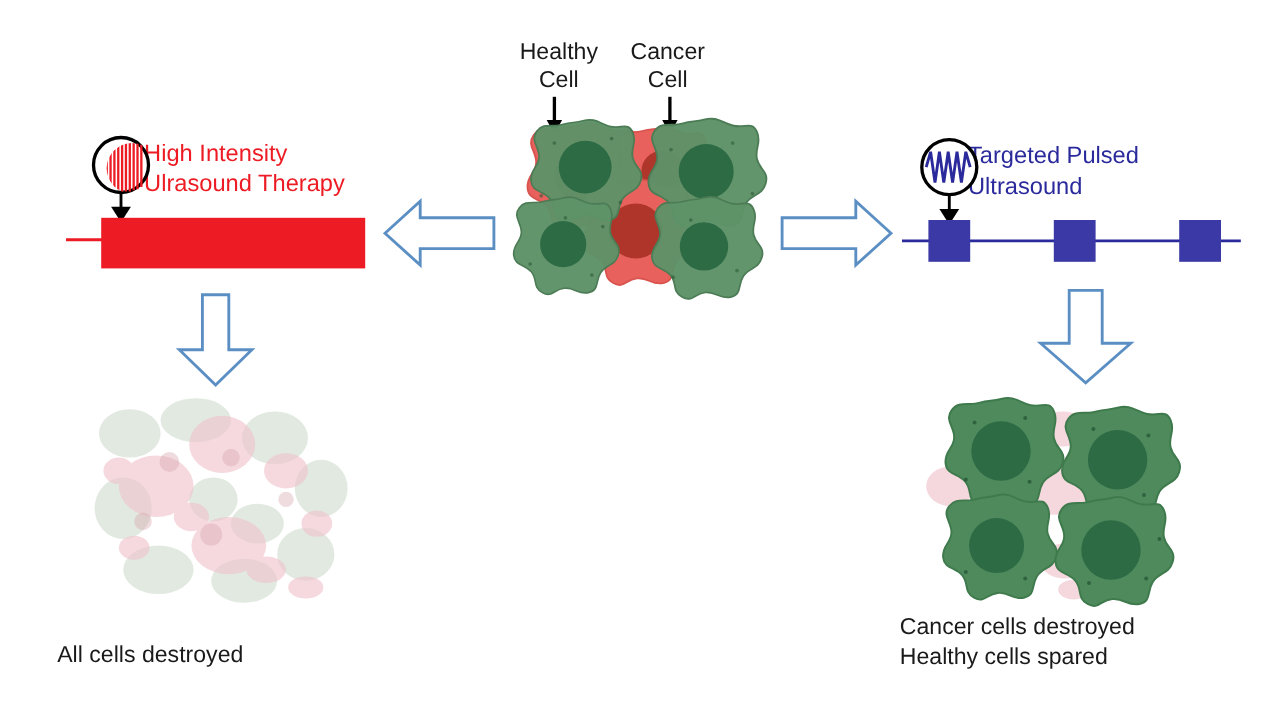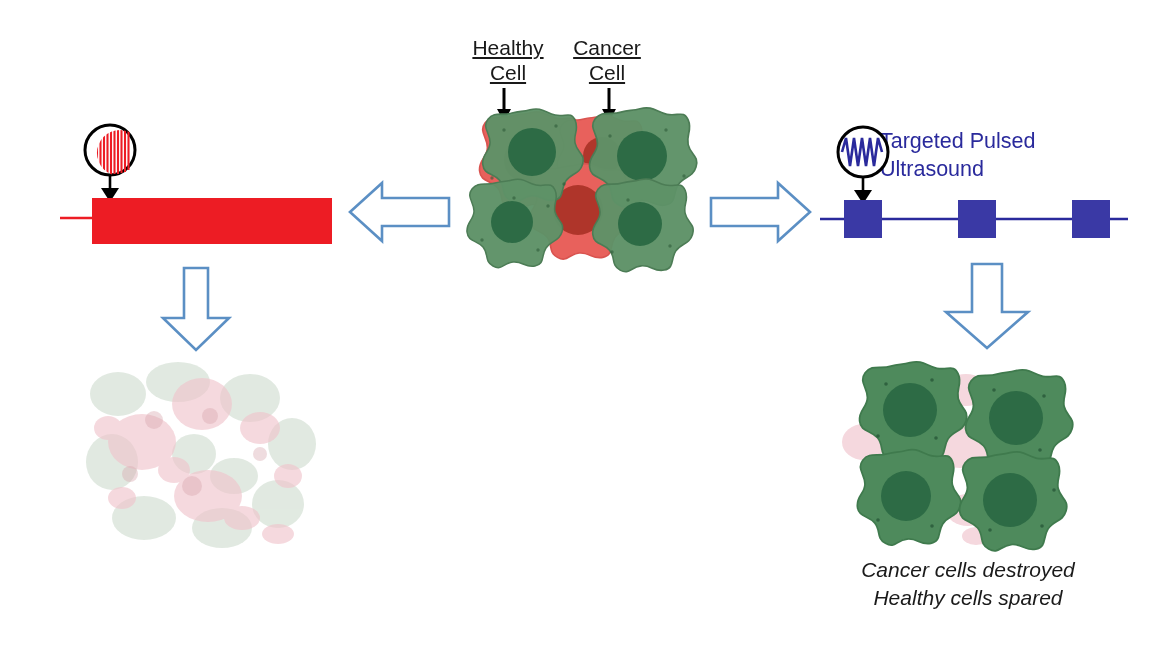--- a/index.html
+++ b/index.html
@@ -20,38 +20,35 @@
   }
   .abs { position: absolute; }
 
   
   .lbl-cell {
     font-size: 21px;
     color: #1a1a1a;
     line-height: 1.18;
     text-align: center;
     white-space: pre-line;
-    text-decoration: underline;
   }
   .treat-label {
     font-size: 21.5px;
     line-height: 1.28;
     white-space: pre-line;
     font-weight: 400;
   }
   .treat-left  { color: #ED1C24; }
   .treat-right { color: #2A2A9C; }
 
   .caption {
     font-size: 21px;
     color: #1a1a1a;
     line-height: 1.34;
-    text-align: center;
     white-space: pre-line;
-    font-style: italic;
   }
 
   svg { display: block; overflow: visible; }
 </style>
 </head>
 <body>
 
 <div id="canvas">
 
   <div class="abs lbl-cell" style="left:448px; top:36px; width:120px;">Healthy
@@ -136,20 +133,22 @@
   </svg>
 
   <svg class="abs" style="left:348px; top:176px;" width="104" height="72" viewBox="0 0 104 72">
     <polygon points="2,36 34,7 34,22 101,22 101,50 34,50 34,65" fill="#ffffff" stroke="#5B8FC4" stroke-width="2.6" stroke-linejoin="miter"></polygon>
   </svg>
 
   <svg class="abs" style="left:708px; top:176px;" width="104" height="72" viewBox="0 0 104 72">
     <polygon points="102,36 70,7 70,22 3,22 3,50 70,50 70,65" fill="#ffffff" stroke="#5B8FC4" stroke-width="2.6" stroke-linejoin="miter"></polygon>
   </svg>
 
+  <div class="abs treat-label treat-left" style="left:131px; top:126px; width:230px;">High Intensity
+Ulrasound Therapy</div>
 
   <svg class="abs" style="left:79px; top:122px;" width="62" height="82" viewBox="0 0 62 82">
     <circle cx="31" cy="28" r="25" fill="#ffffff" stroke="#000" stroke-width="3"></circle>
     <g clip-path="circle(23px at 31px 28px)">
       <g stroke="#ED1C24" stroke-width="2.1">
         <line x1="11" y1="8" x2="11" y2="48"></line>
           <line x1="14.5" y1="6" x2="14.5" y2="50"></line>
         <line x1="18" y1="5" x2="18" y2="51"></line>
           <line x1="21.5" y1="4" x2="21.5" y2="52"></line>
         <line x1="25" y1="4" x2="25" y2="52"></line>
@@ -202,20 +201,21 @@
     </g>
     <g opacity="0.4" fill="#D8A7AE">
       <circle cx="72" cy="62" r="9"></circle>
         <circle cx="128" cy="58" r="8"></circle>
       <circle cx="110" cy="128" r="10"></circle>
         <circle cx="178" cy="96" r="7"></circle>
       <circle cx="48" cy="116" r="8"></circle>
     </g>
   </svg>
 
+  <div class="abs caption" style="left:52px; top:582px; width:300px;">All cells destroyed</div>
 
   <div class="abs treat-label treat-right" style="left:880px; top:128px; width:250px;">Targeted  Pulsed
 Ultrasound</div>
 
   <svg class="abs" style="left:832px; top:124px;" width="62" height="82" viewBox="0 0 62 82">
     <circle cx="31" cy="28" r="25" fill="#ffffff" stroke="#000" stroke-width="3"></circle>
     <polyline points="10,28 14,14 18,42 22,14 26,42 30,14 34,42 38,14 42,42 46,14 50,28" fill="none" stroke="#2A2A9C" stroke-width="2.6" stroke-linejoin="miter" stroke-linecap="butt"></polyline>
     <line x1="31" y1="53" x2="31" y2="68" stroke="#000" stroke-width="2.6"></line>
     <polygon points="31,80 22,66 40,66" fill="#000"></polygon>
   </svg>

